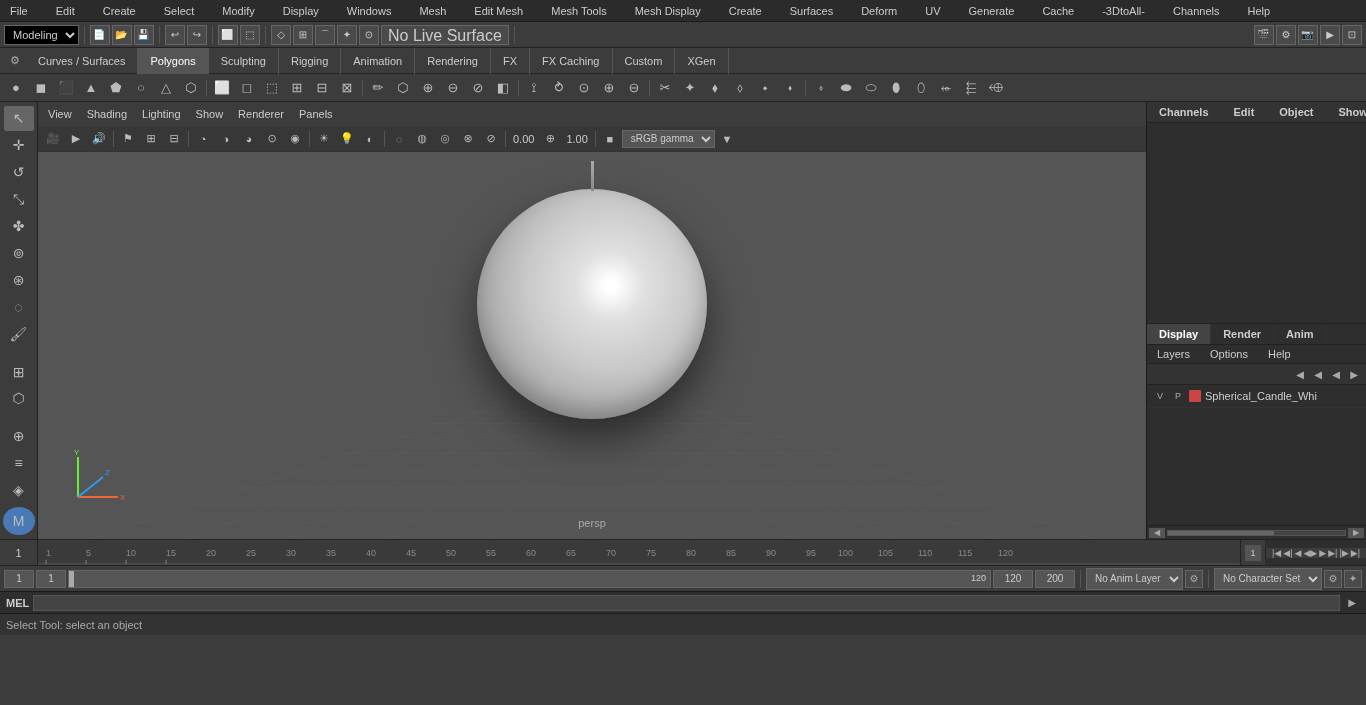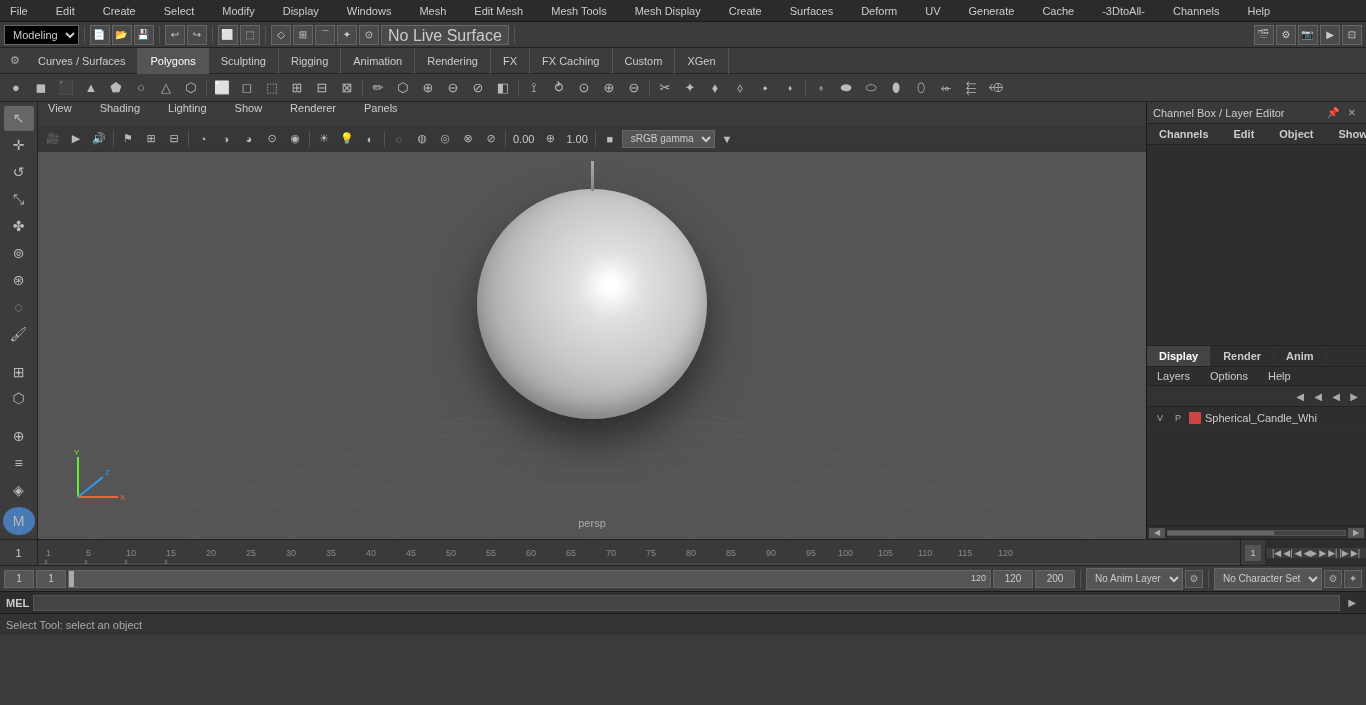--- a/index.html
+++ b/index.html
@@ -108,21 +108,21 @@
 
     
     #persp-label {
       position: absolute; bottom: 10px; left: 50%; transform: translateX(-50%);
       color: #aaa; font-size: 11px;
     }
 
     
     #viewport-header {
       position: absolute; top: 0; left: 0; right: 0; height: 24px;
-      display: flex; padding: 0 6px; gap: 20px;
+      display: flex; align-items: center; padding: 0 6px; gap: 7px;
       background: rgba(50,50,50,0.7);
     }
     .vp-menu { font-size: 11px; color: #ccc; cursor: pointer; padding: 0 4px; }
 
     
     #right-panel {
       width: 220px; background: #2e2e2e; border-left: 1px solid #1a1a1a;
       display: flex; flex-direction: column;
     }
     #right-panel-header {
@@ -473,27 +473,20 @@
           <text x="6" y="8" fill="#6e3" font-size="8">Y</text>
           <text x="37" y="28" fill="#39e" font-size="8">Z</text>
         </svg>
       </div>
 
       <div id="persp-label">persp</div>
     </div>
   </div>
 
   <div id="right-panel">
-    <div id="right-panel-header">
-      <span id="right-panel-title">Channel Box / Layer Editor</span>
-      <div style="display:flex; gap:2px;">
-        <div class="rp-arrow-btn">📌</div>
-        <div class="rp-arrow-btn">✕</div>
-      </div>
-    </div>
 
     <div style="display:flex; border-bottom: 1px solid #222; background:#333;">
       <div class="rp-tab">Channels</div>
       <div class="rp-tab">Edit</div>
       <div class="rp-tab">Object</div>
       <div class="rp-tab">Show</div>
     </div>
 
     <div style="flex:1; background:#2e2e2e; min-height:200px;"></div>
 

